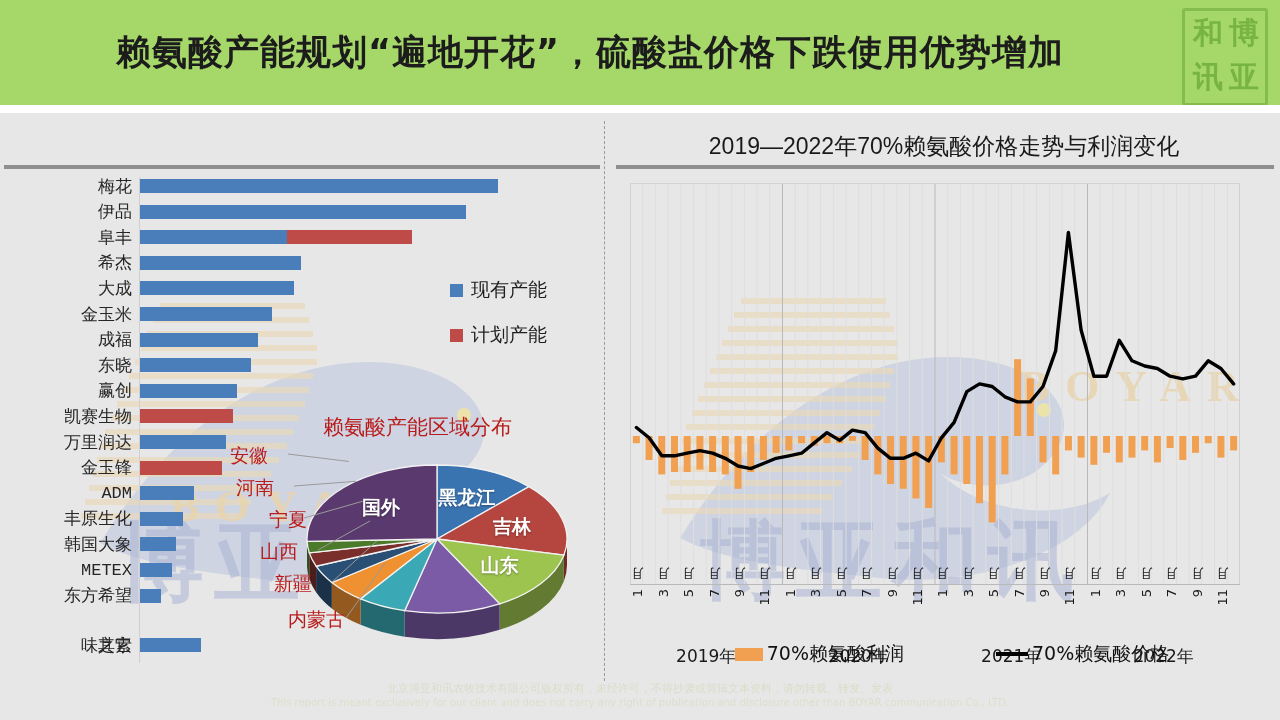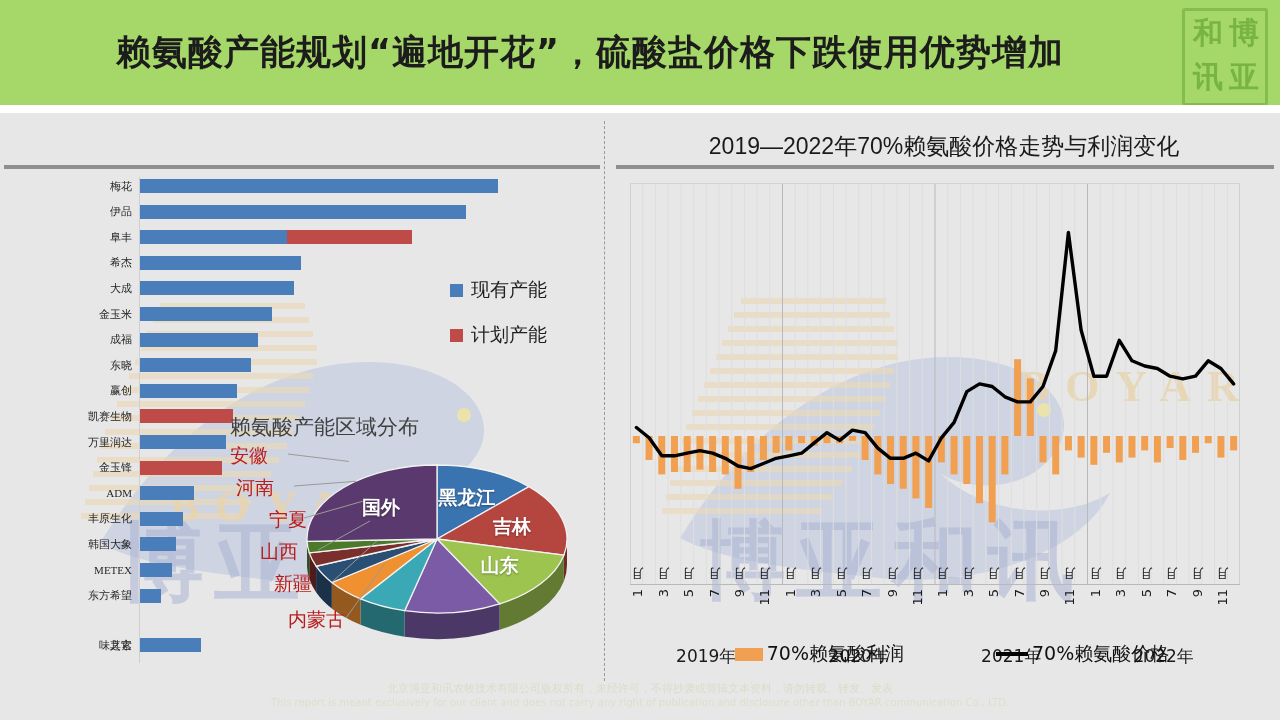--- a/index.html
+++ b/index.html
@@ -55,41 +55,41 @@
     font-family:"Liberation Serif","DejaVu Serif",serif;
     font-weight:bold;color:#e8d5ae;letter-spacing:16px;white-space:nowrap;
   }
 
   
   .barchart{position:absolute;left:0;top:60px;width:604px;height:500px;}
   .bar-row{position:absolute;height:26px;left:0;width:604px;}
   .bar-label{
     position:absolute;left:0;top:0;width:132px;height:26px;
     display:flex;align-items:center;justify-content:flex-end;
-    font-size:11px;color:#262626;
-    font-family:Liberation Serif, serif;
+    font-size:17px;color:#262626;
+    font-family:Liberation Mono, monospace;
   }
   .bar-track{position:absolute;left:140px;top:6px;height:14px;}
   .bar-seg{position:absolute;top:0;height:14px;}
   .bar-seg.existing{background:#4a7ebb;}
   .bar-seg.planned{background:#be4b48;}
   .axis-line{
     position:absolute;left:139px;top:4px;width:1px;height:486px;background:#cfcfcf;
   }
   .bar-legend{position:absolute;left:450px;top:104px;}
   .legend-item{display:flex;align-items:center;margin-bottom:19px;}
   .legend-swatch{width:13px;height:13px;margin-right:8px;}
   .legend-text{font-size:19px;color:#1f1f1f;
     font-family:"DejaVu Sans","Liberation Sans",sans-serif;}
 
   
   .pie-wrap{position:absolute;left:230px;top:300px;width:375px;height:270px;}
   .pie-title{
-    position:absolute;left:0;top:0;width:375px;text-align:left;
-    font-size:21px;color:#404040;
+    position:absolute;left:0;top:0;width:375px;text-align:center;
+    font-size:21px;color:#b91c1c;
     font-family:"DejaVu Sans","Liberation Sans",sans-serif;
   }
   .pie-callout{
     position:absolute;font-size:19px;color:#b91c1c;white-space:nowrap;
     font-family:"DejaVu Sans","Liberation Sans",sans-serif;
   }
   .pie-slice-label{
     position:absolute;font-size:19px;font-weight:bold;color:#fff;white-space:nowrap;
     font-family:"DejaVu Sans","Liberation Sans",sans-serif;
     text-shadow:0 1px 2px rgba(0,0,0,.35);

